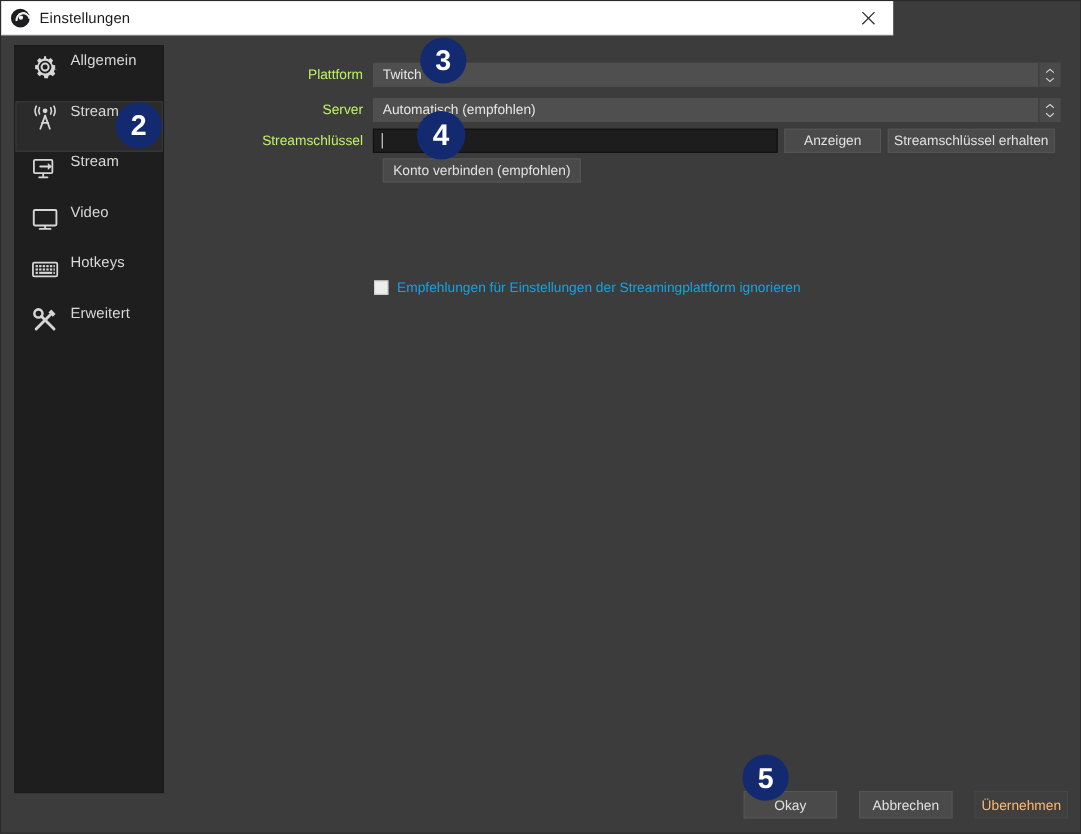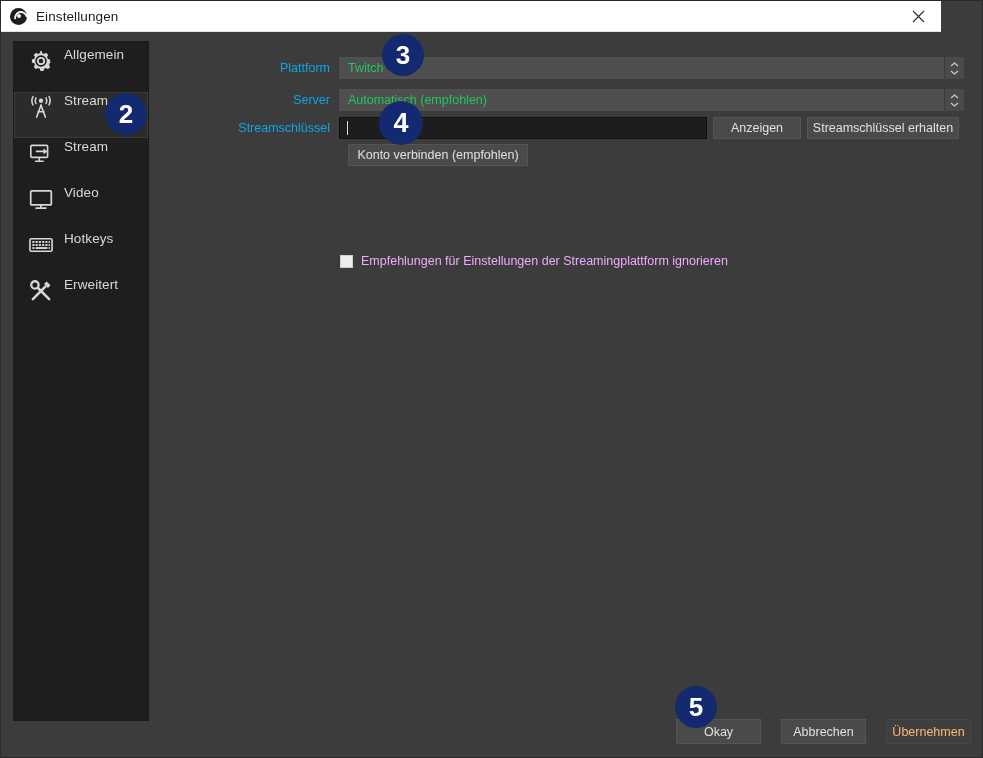--- a/index.html
+++ b/index.html
@@ -18,21 +18,21 @@
     height: 758px;
     background: #3c3c3c;
     border: 1px solid #2a2a2a;
     overflow: hidden;
   }
 
   
   .titlebar {
     position: absolute;
     left: 0; top: 0;
-    width: 940px;
+    width: 811px;
     height: 31px;
     background: #ffffff;
     display: flex;
     align-items: center;
     border-bottom: 1px solid #e3e3e3;
   }
   .titlebar-icon {
     width: 17px; height: 17px;
     margin-left: 9px;
     border-radius: 50%;
@@ -127,31 +127,31 @@
     position: absolute;
     display: flex;
     align-items: center;
     height: 22px;
   }
   .form-label {
     width: 182px;
     text-align: right;
     padding-right: 9px;
     font-size: 12.5px;
-    color: #0ea5e9;
+    color: #bef264;
     white-space: nowrap;
   }
 
   .combo {
     position: relative;
     height: 22px;
     background: #4f4f4f;
     display: flex;
     align-items: center;
-    color: #22c55e;
+    color: #e5e5e5;
     font-size: 12.5px;
     padding-left: 9px;
     cursor: pointer;
     border: none;
   }
   .combo-spin {
     position: absolute;
     right: 0; top: 0;
     width: 20px; height: 22px;
     background: #4a4a4a;
@@ -212,21 +212,21 @@
   }
   .checkbox-box {
     width: 13px; height: 13px;
     background: #ededed;
     border: 1px solid #cfcfcf;
     flex: none;
     margin-right: 8px;
   }
   .checkbox-label {
     font-size: 12.5px;
-    color: #f0abfc;
+    color: #0ea5e9;
     white-space: nowrap;
   }
 
   
   .footer {
     position: absolute;
     right: 11px;
     bottom: 13px;
     display: flex;
     gap: 20px;

